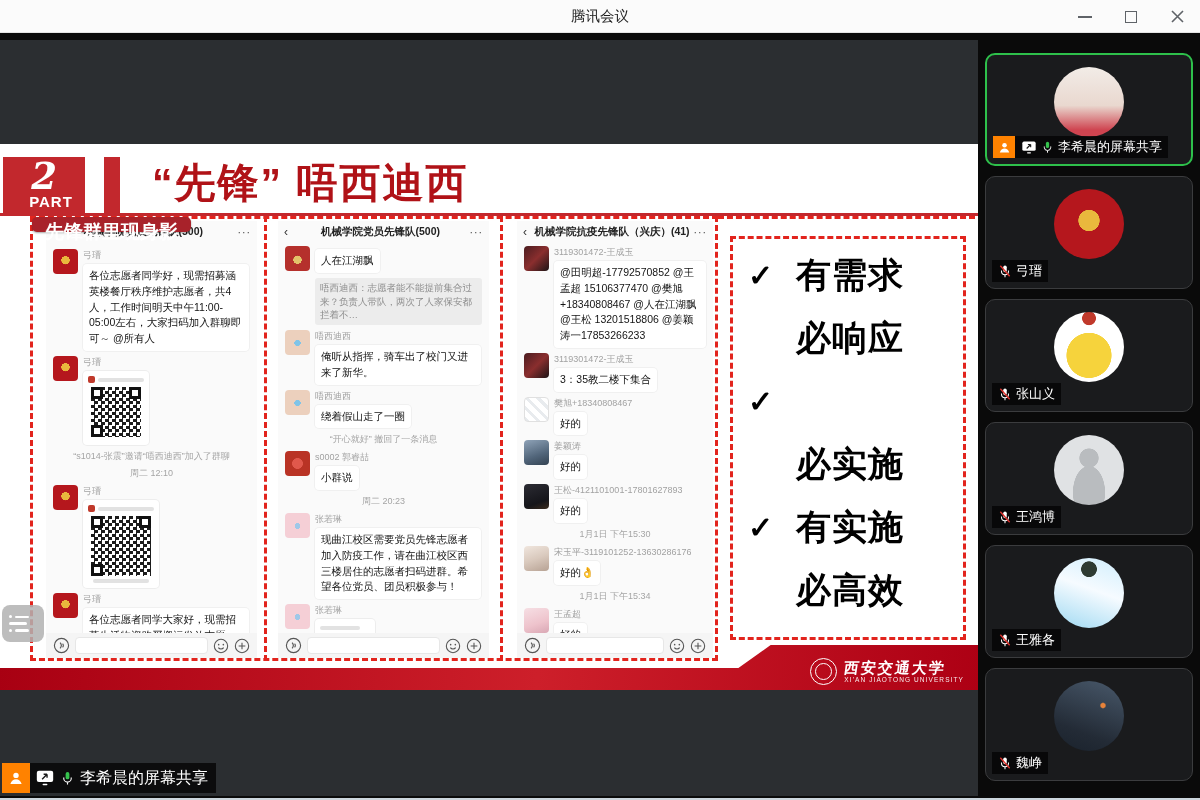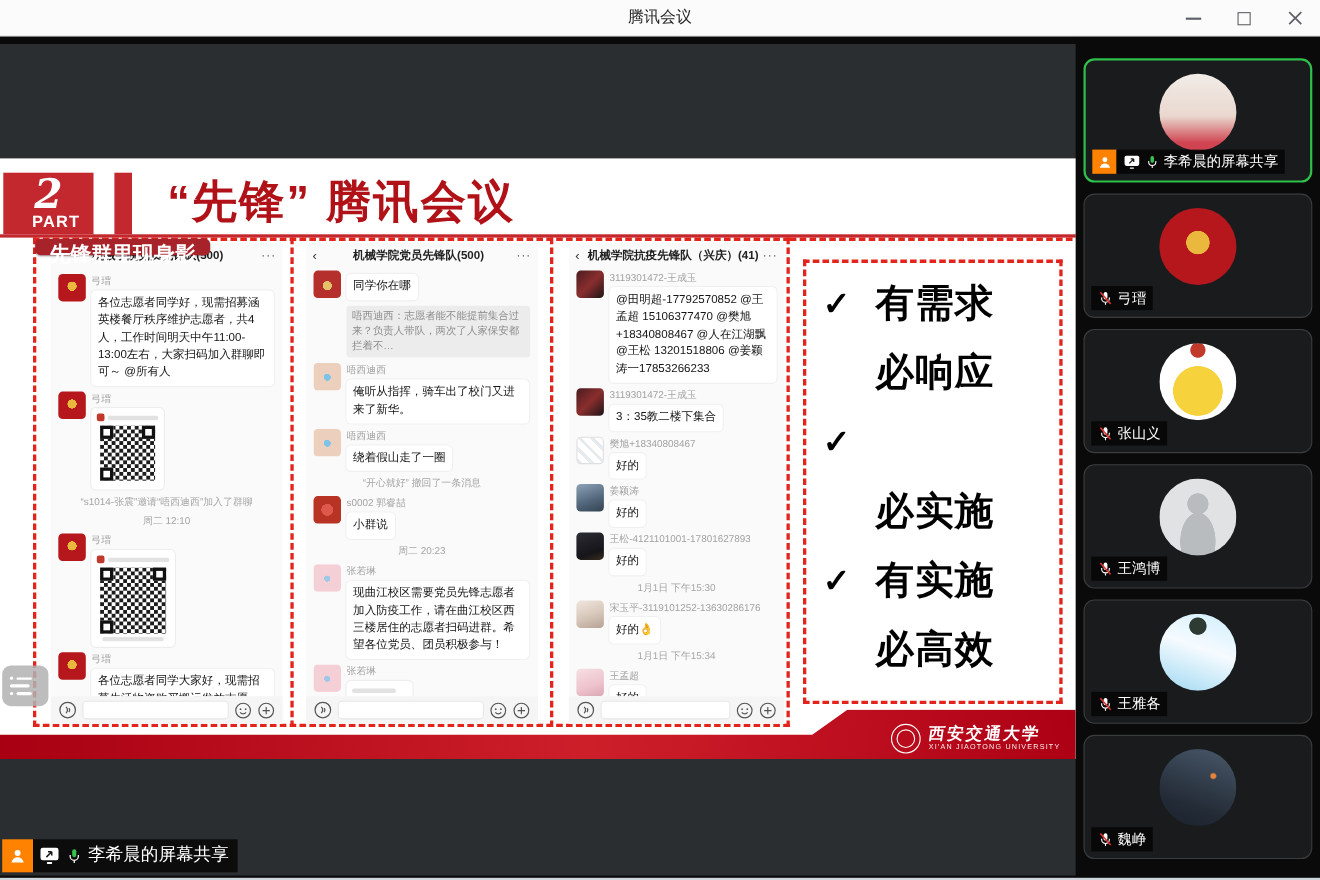--- a/index.html
+++ b/index.html
@@ -178,21 +178,21 @@
 
   <div class="stage">
     <div class="screen">
       <div class="slide">
 
         <div class="part-box">
           <span class="part-num">2</span>
           <span class="part-word">PART</span>
         </div>
         <div class="red-bar"></div>
-        <div class="slide-title">“先锋” 腾讯会议</div>
+        <div class="slide-title">“先锋” 唔西迪西</div>
         <div class="head-line"></div>
         <div class="badge">先锋群里现身影</div>
 
         <div class="dash-main"></div>
         <div class="dash-div dash-div1"></div>
         <div class="dash-div dash-div2"></div>
         <div class="dash-ext"></div>
         <div class="dash-check"></div>
 
         <div class="checklist">
@@ -224,21 +224,21 @@
         <div class="chat chat1">
           <div class="chead">
             <span class="ctitle">机械学院党员先锋队(500)</span>
             <span class="cmenu">···</span>
           </div>
           <div class="cbody">
             <div class="msg">
               <span class="av av-iron"></span>
               <span class="mc">
                   <span class="sname">弓瑨</span>
-                <span class="bub">各位志愿者同学好，现需招募涵英楼餐厅秩序维护志愿者，共4人，工作时间明天中午11:00-13:00左右，大家扫码加入群聊即可～ @所有人</span>
+                <span class="bub">各位志愿者同学好，现需招募涵英楼餐厅秩序维护志愿者，共4人，工作时间明天中午11:00-05:00左右，大家扫码加入群聊即可～ @所有人</span>
                 </span>
             </div>
             <div class="msg">
               <span class="av av-iron"></span>
               <span class="mc">
                   <span class="sname">弓瑨</span>
                 <span class="qrcard" style="width:66px;">
                   <span style="display:flex;align-items:center;">
                       <span class="gred"></span>
                       <span class="gbar" style="flex:1;"></span>
@@ -301,21 +301,21 @@
         <div class="chat chat2">
           <div class="chead">
             <span class="back">‹</span>
             <span class="ctitle">机械学院党员先锋队(500)</span>
             <span class="cmenu">···</span>
           </div>
           <div class="cbody">
             <div class="msg" style="margin-top:2px;">
               <span class="av av-fu"></span>
               <span class="mc" style="padding-top:3px;">
-                  <span class="bub">同学你在哪</span>
+                  <span class="bub">人在江湖飘</span>
                 </span>
             </div>
             <div class="quote">唔西迪西：志愿者能不能提前集合过来？负责人带队，两次了人家保安都拦着不…</div>
             <div class="msg">
               <span class="av av-bear"></span>
               <span class="mc">
                   <span class="sname">唔西迪西</span>
                 <span class="bub">俺听从指挥，骑车出了校门又进来了新华。</span>
                 </span>
             </div>

